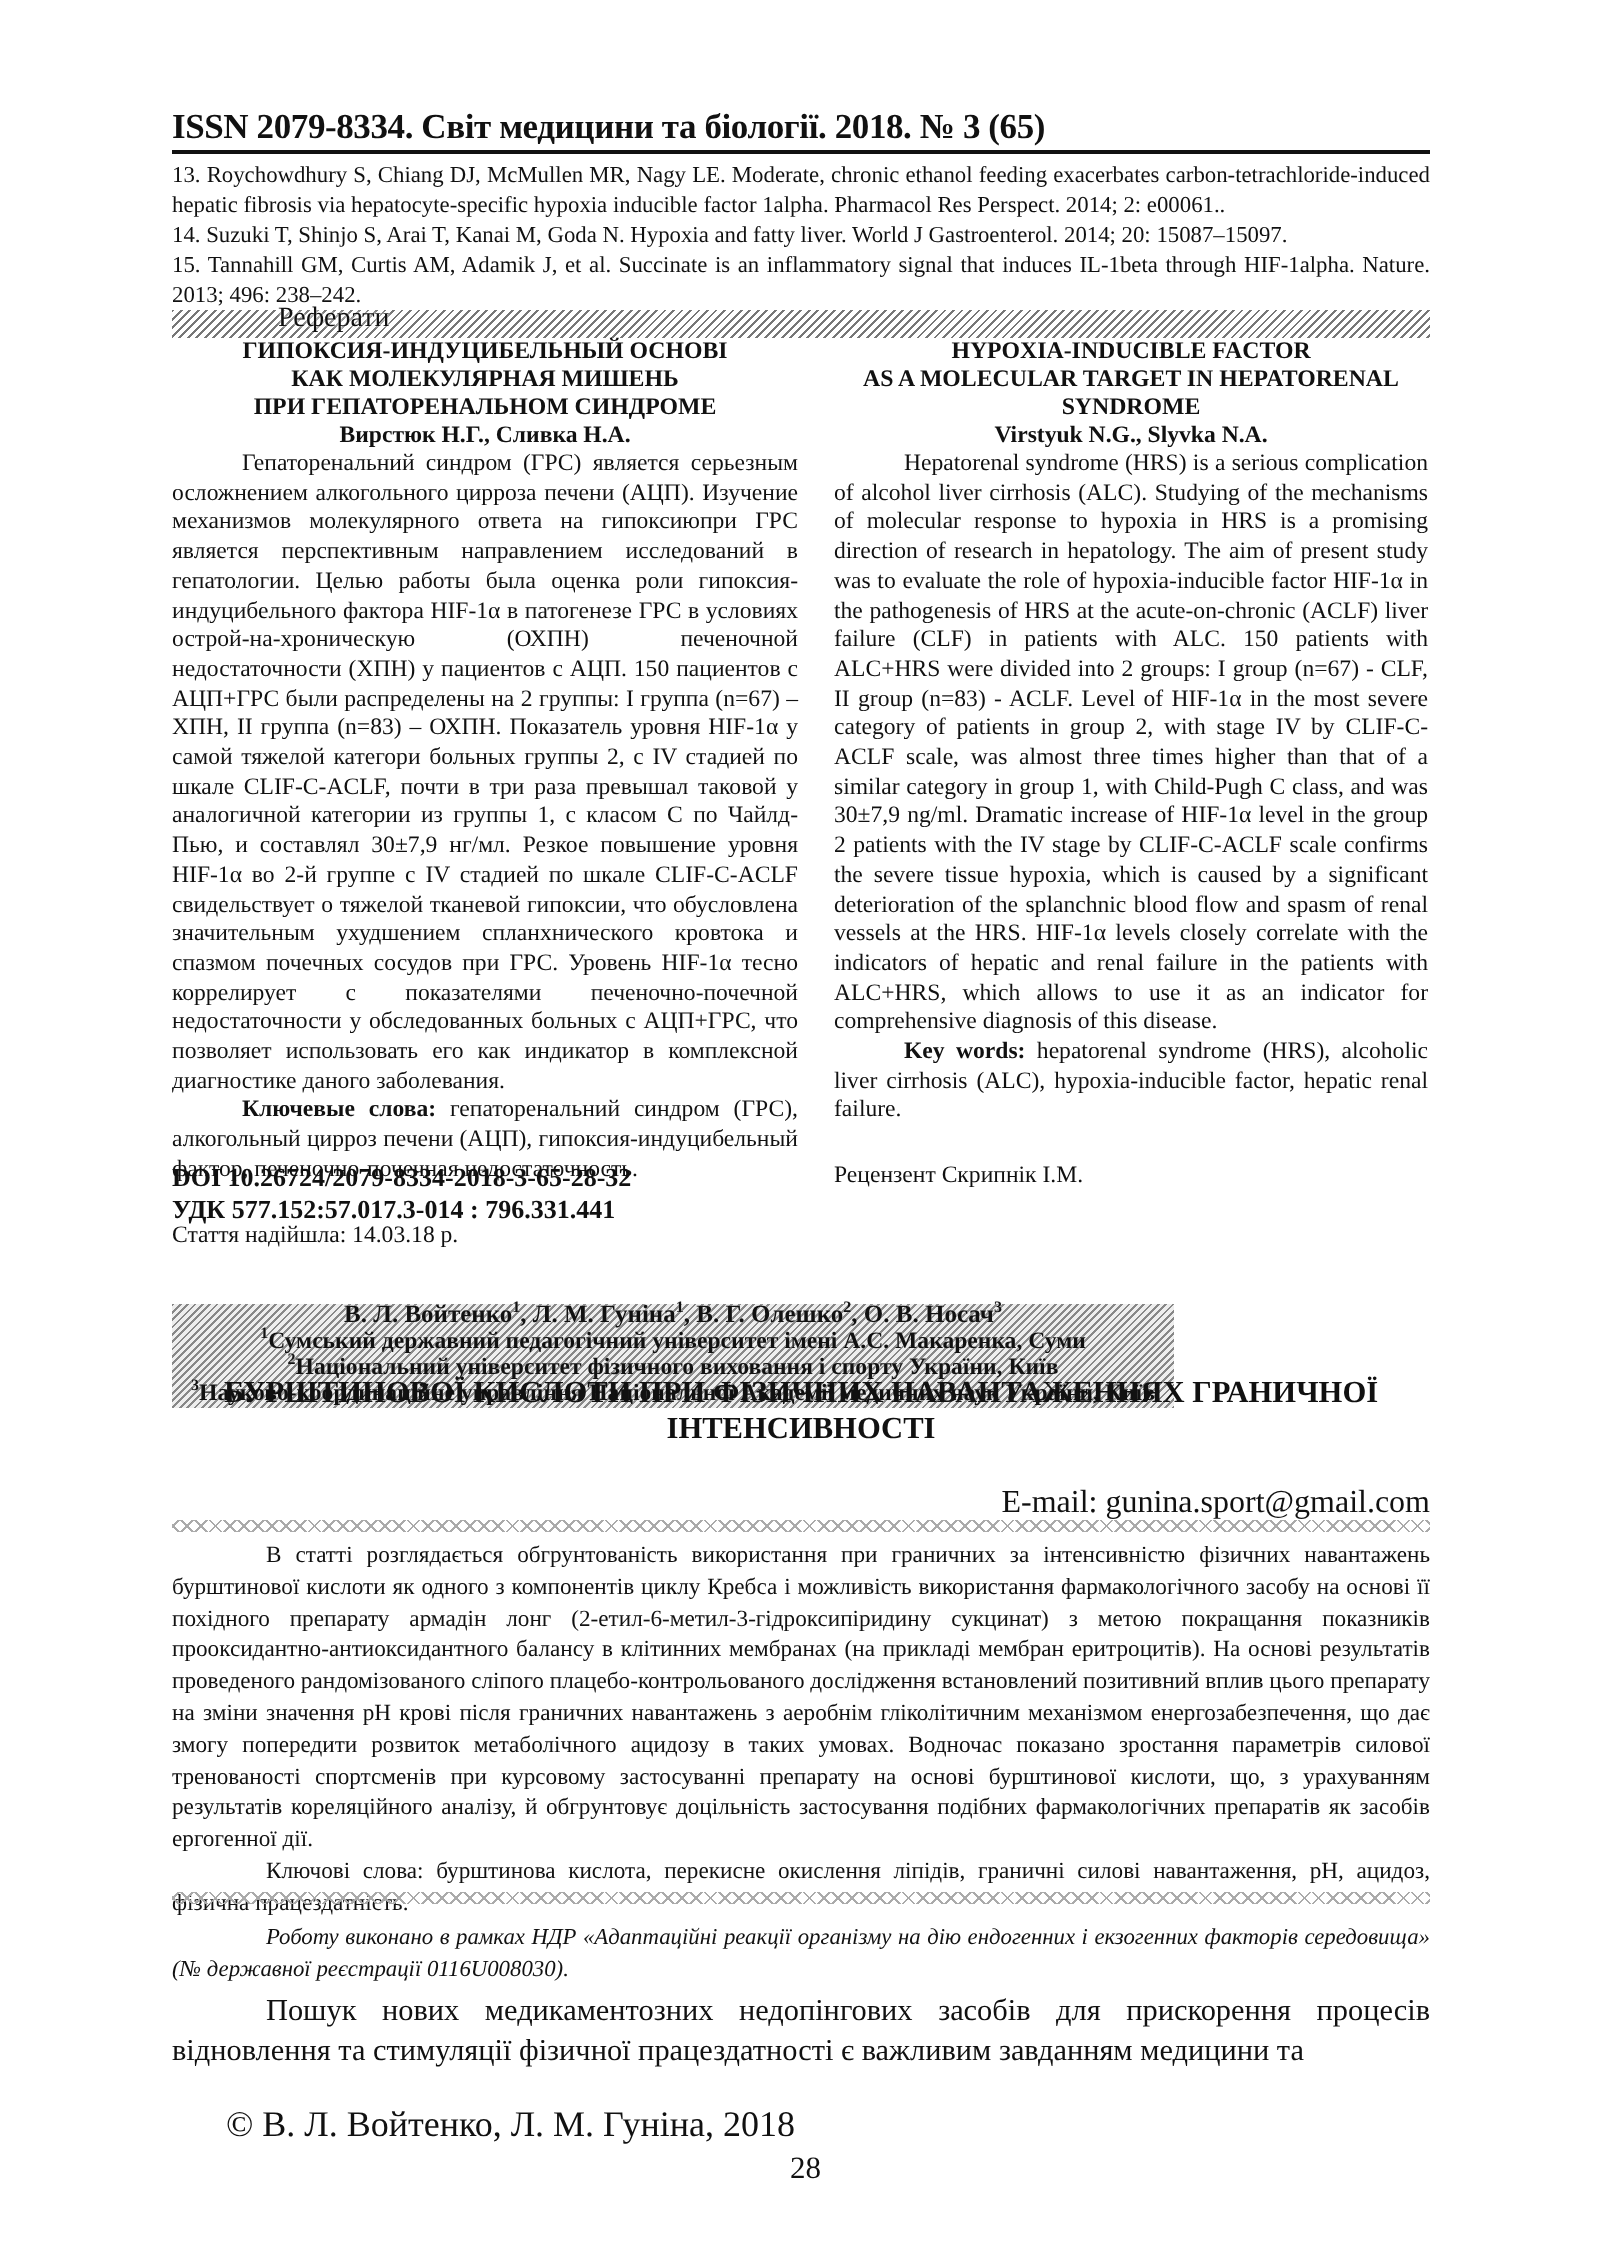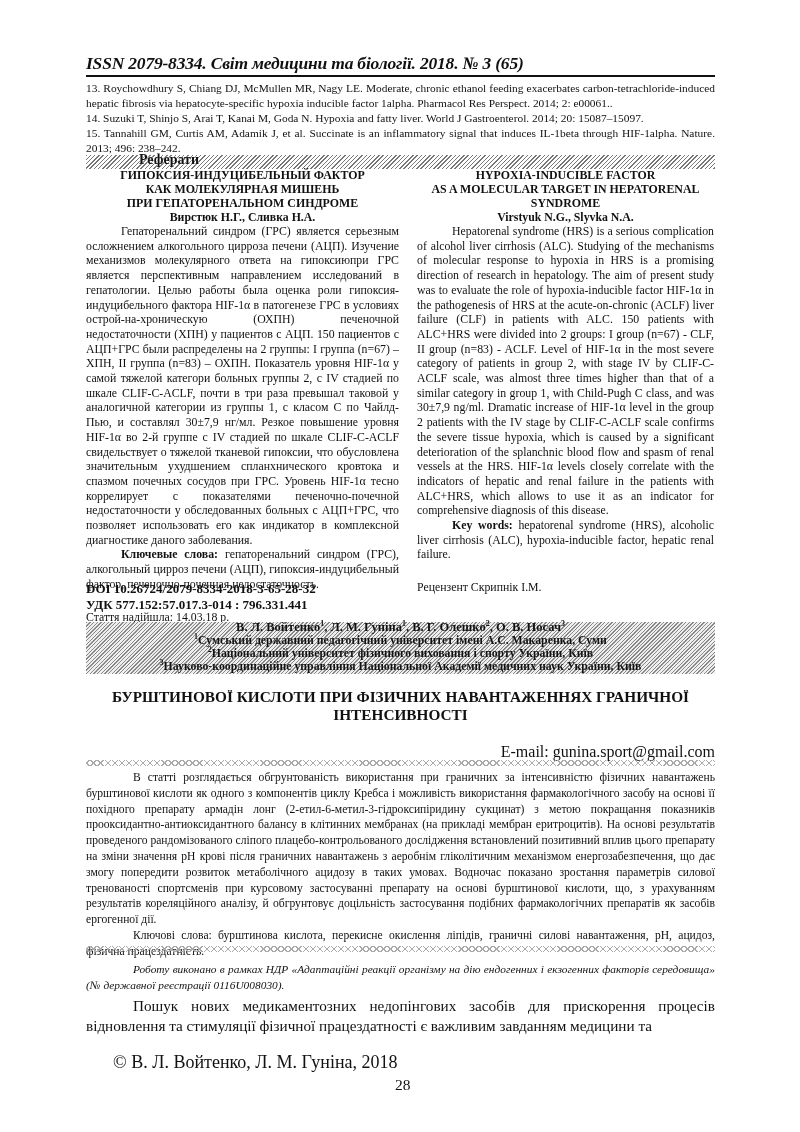--- a/index.html
+++ b/index.html
@@ -4,21 +4,21 @@
 <style>
   * { box-sizing: border-box; margin: 0; padding: 0; }
   html, body { width: 800px; height: 1132px; background: #ffffff; overflow: hidden; }
   body { position: relative; font-family: "Liberation Serif", "DejaVu Serif", serif; color: #111; }
 
   .abs { position: absolute; }
 
   
   .running-header {
     left: 86px; top: 53px; width: 630px;
-    font-size: 17.5px; font-style: italic; font-weight: bold;
+    font-size: 17.5px; font-weight: bold;
     letter-spacing: -0.2px; white-space: nowrap;
   }
   .header-rule { left: 86px; top: 75px; width: 629px; height: 2px; background: #111; }
 
   
   .refs { left: 86px; top: 81px; width: 629px; font-size: 11.4px; line-height: 14.9px; text-align: justify; }
   .refs p { margin: 0; }
 
   
   .hatch {
@@ -33,40 +33,40 @@
     height: 6px;
     background-image:
       repeating-linear-gradient(135deg, transparent 0px, transparent 2px, #aaa 2px, #aaa 3px, transparent 3px, transparent 5px),
       repeating-linear-gradient(45deg, transparent 0px, transparent 2px, #aaa 2px, #aaa 3px, transparent 3px, transparent 5px);
   }
 
   
   .abstracts-band { left: 86px; top: 155px; width: 629px; height: 14px; }
   .abstracts-band-label {
     position: absolute; left: 53px; top: -3px;
-    font-weight: bold; font-size: 14px; background: transparent;
+    font-weight: normal; font-size: 14px; background: transparent;
     text-shadow: 0 0 1px #fff, 0 0 2px #fff;
   }
 
   
   .col { font-size: 11.8px; line-height: 14.7px; }
   .col-ru { left: 86px; top: 168px; width: 313px; }
   .col-en { left: 417px; top: 168px; width: 297px; }
   .col .title { font-weight: bold; text-align: center; font-size: 11.9px; line-height: 14px; }
   .col .authors { font-weight: bold; text-align: center; line-height: 14px; }
   .col .body { text-align: justify; text-indent: 35px; margin-top: 0px; }
   .col .keywords { text-align: justify; text-indent: 35px; }
   .col .keywords b { font-weight: bold; }
   .col .right-line { text-align: left; margin-top: 18px; }
 
   
   .doi { left: 86px; top: 581px; font-weight: bold; font-size: 13px; line-height: 16px; }
 
   
-  .authors-band { left: 86px; top: 622px; width: 629px; height: 52px; }
+  .authors-band { left: 86px; top: 652px; width: 501px; height: 52px; }
   .authors-band .lines {
     position: absolute; left: 0; top: -1px; width: 100%;
     text-align: center; font-weight: bold; font-size: 11.8px; line-height: 13px; color: #111;
     text-shadow: 0 0 1px #ddd;
   }
   .authors-band .lines .names { font-size: 12.5px; }
   .authors-band sup { font-size: 8px; vertical-align: super; line-height: 0; }
 
   
   .main-title {
@@ -102,21 +102,21 @@
   <p>14. Suzuki T, Shinjo S, Arai T, Kanai M, Goda N. Hypoxia and fatty liver. World J Gastroenterol. 2014; 20: 15087–15097.</p>
   <p>15. Tannahill GM, Curtis AM, Adamik J, et al. Succinate is an inflammatory signal that induces IL-1beta through HIF-1alpha. Nature. 2013; 496: 238–242.</p>
 </div>
 
 <div class="abs abstracts-band hatch">
   <span class="abstracts-band-label">Реферати</span>
 </div>
 
 <div class="abs col col-ru">
   <div class="title">
-    <div>ГИПОКСИЯ-ИНДУЦИБЕЛЬНЫЙ ФАКТОР</div>
+    <div>ГИПОКСИЯ-ИНДУЦИБЕЛЬНЫЙ ОСНОВІ</div>
     <div>КАК МОЛЕКУЛЯРНАЯ МИШЕНЬ</div>
     <div>ПРИ ГЕПАТОРЕНАЛЬНОМ СИНДРОМЕ</div>
   </div>
   <div class="authors">Вирстюк Н.Г., Сливка Н.А.</div>
   <div class="body">Гепаторенальний синдром (ГРС) является серьезным осложнением алкогольного цирроза печени (АЦП). Изучение механизмов молекулярного ответа на гипоксиюпри ГРС является перспективным направлением исследований в гепатологии. Целью работы была оценка роли гипоксия-индуцибельного фактора HIF-1α в патогенезе ГРС в условиях острой-на-хроническую (ОХПН) печеночной недостаточности (ХПН) у пациентов с АЦП. 150 пациентов с АЦП+ГРС были распределены на 2 группы: I группа (n=67) – ХПН, II группа (n=83) – ОХПН. Показатель уровня HIF-1α у самой тяжелой категори больных группы 2, с IV стадией по шкале CLIF-C-ACLF, почти в три раза превышал таковой у аналогичной категории из группы 1, с класом С по Чайлд-Пью, и составлял 30±7,9 нг/мл. Резкое повышение уровня HIF-1α во 2-й группе с IV стадией по шкале CLIF-C-ACLF свидельствует о тяжелой тканевой гипоксии, что обусловлена значительным ухудшением спланхнического кровтока и спазмом почечных сосудов при ГРС. Уровень HIF-1α тесно коррелирует с показателями печеночно-почечной недостаточности у обследованных больных с АЦП+ГРС, что позволяет использовать его как индикатор в комплексной диагностике даного заболевания.</div>
   <div class="keywords"><b>Ключевые слова:</b><span> гепаторенальний синдром (ГРС), алкогольный цирроз печени (АЦП), гипоксия-индуцибельный фактор, печеночно-почечная недостаточность.</span></div>
   <div class="right-line">Стаття надійшла: 14.03.18 р.</div>
 </div>
 
 <div class="abs col col-en">

